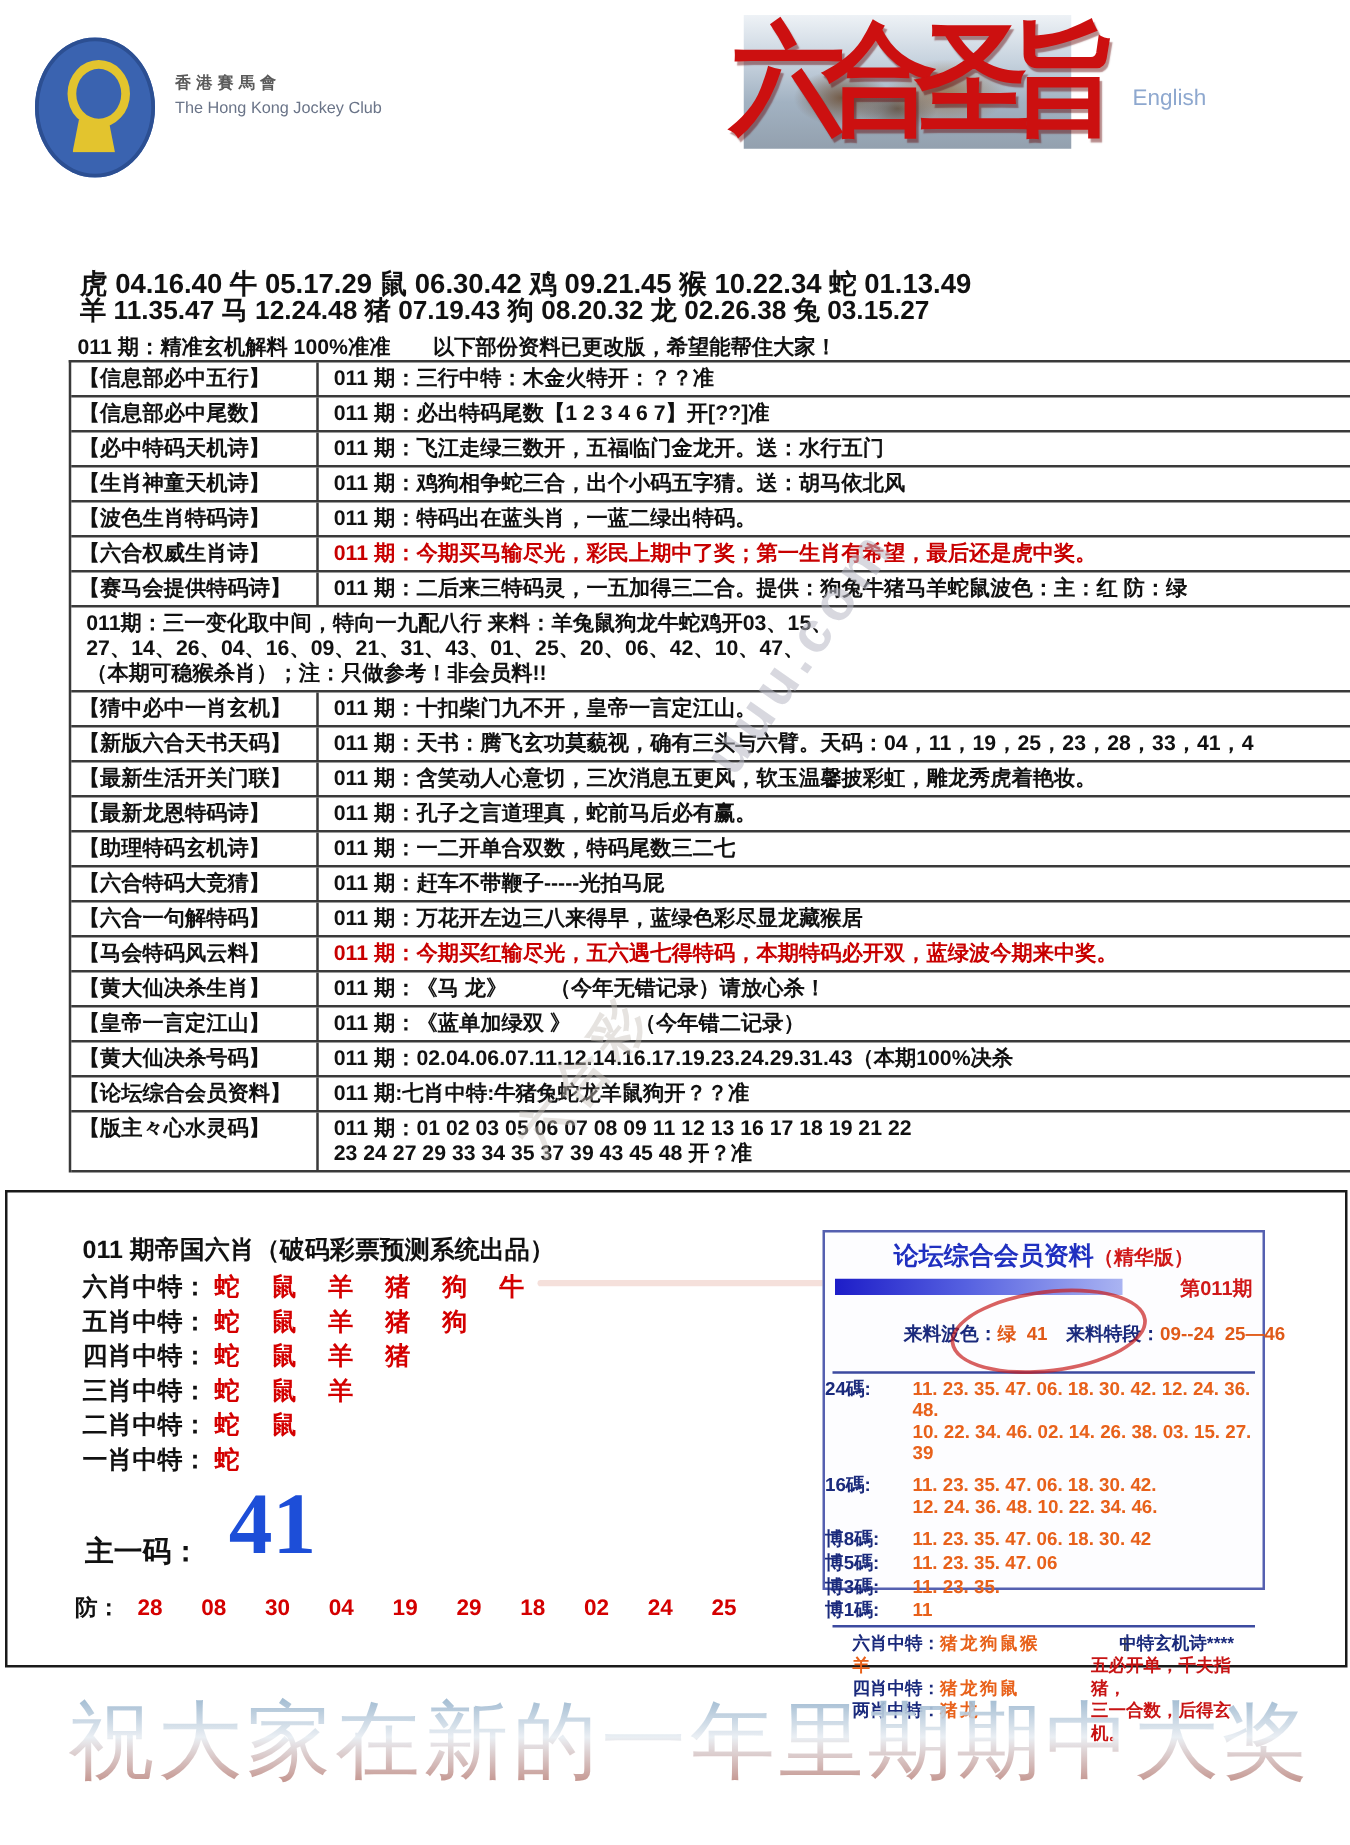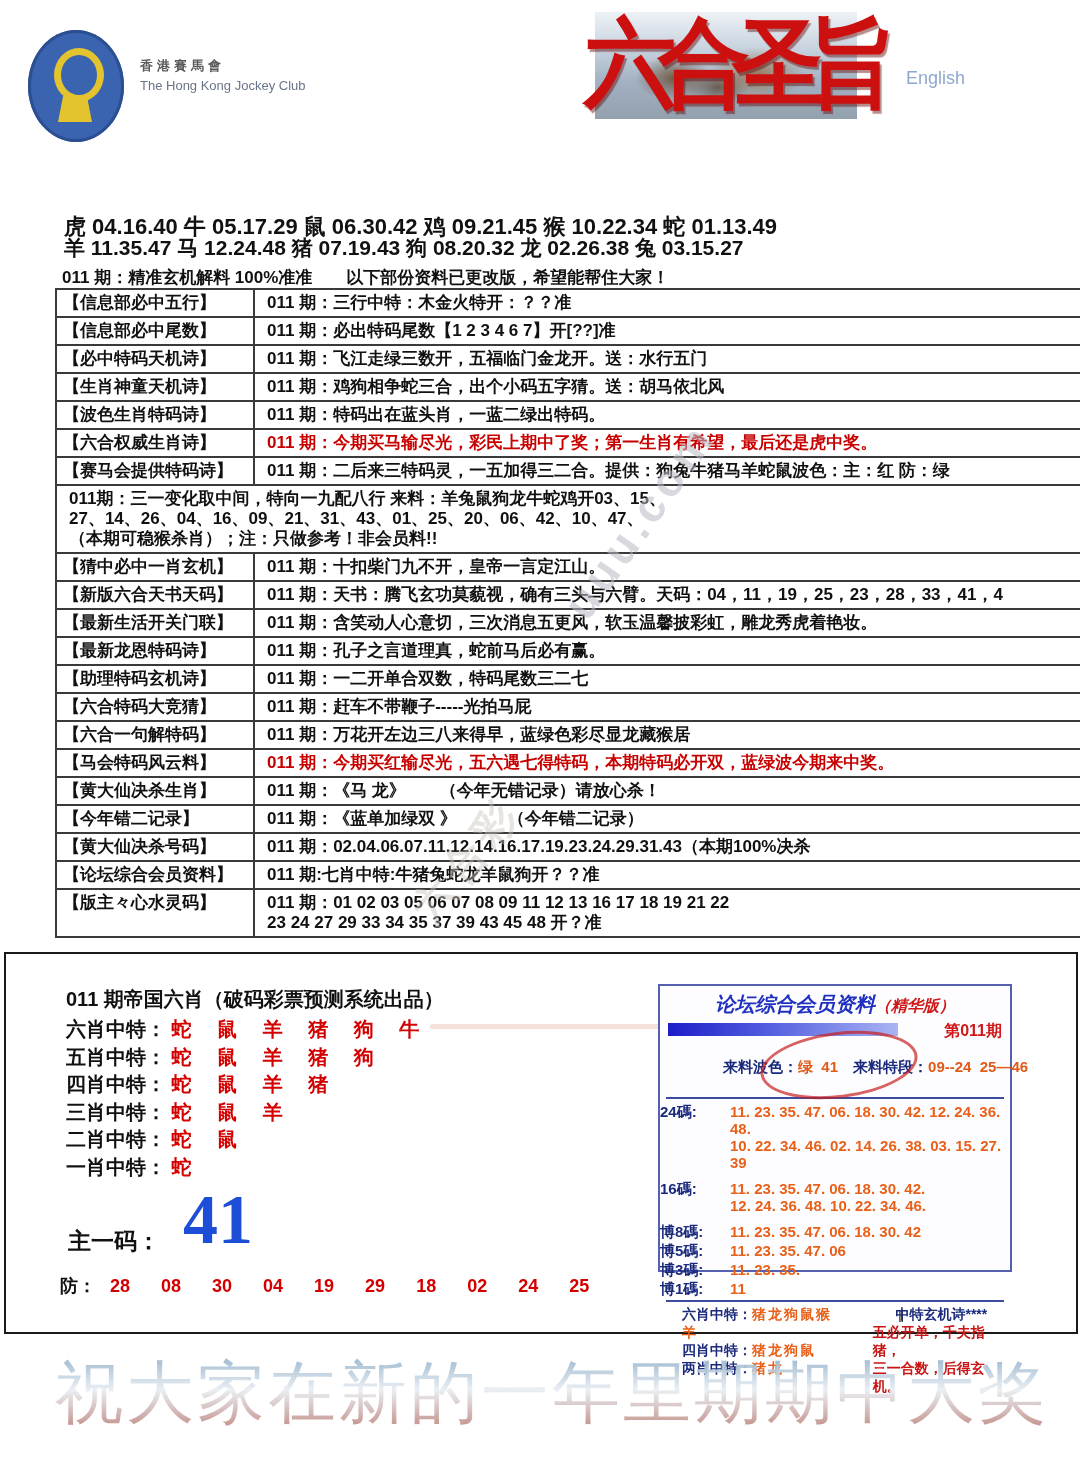--- a/index.html
+++ b/index.html
@@ -50,21 +50,21 @@
                border-radius:3px;opacity:.8;}
   .main-label{position:absolute;left:68px;top:1226px;font-size:23px;font-weight:bold;}
   .main-code{position:absolute;left:183px;top:1180px;font-size:70px;font-weight:bold;color:#1d4ed8;
              font-family:Liberation Serif, serif;}
   .guard{position:absolute;left:60px;top:1274px;font-size:18px;font-weight:bold;}
   .guard-nums{color:#d40000;word-spacing:26px;margin-left:14px;}
   .tick-mark{position:absolute;left:898px;top:1308px;font-size:15px;color:#222;}
   
   .forum{position:absolute;left:658px;top:984px;width:350px;height:284px;border:2px solid #5560b0;
          background:#fdfdff;font-weight:bold;}
-  .f-title{margin:5px 0 0 0;text-align:center;font-size:20px;color:#2030c0;white-space:nowrap;font-style:italic;}
+  .f-title{margin:5px 0 0 0;text-align:center;font-size:20px;color:#2030c0;white-space:nowrap;}
   .f-title .suffix{color:#d01818;font-size:16px;}
   .f-bar-row{position:relative;height:18px;margin-top:3px;}
   .f-bar{position:absolute;left:8px;top:2px;width:230px;height:13px;
          background:linear-gradient(90deg,#1d1dc8,#5560e0 45%,#aab4f2);}
   .f-issue{position:absolute;right:8px;top:0;color:#d01818;font-size:16px;}
   .f-wave{margin:2px 0 0 38px;font-size:15px;color:#1a2a7c;white-space:pre;}
   .f-wave .val{color:#e05a18;}
   .f-div{height:0;border-top:2px solid #3c4aa0;margin:3px 6px 0 6px;}
   .f-codes{margin:4px 0 0 0;}
   .f-code-row{display:flex;font-size:15px;line-height:17px;margin-bottom:2px;}
@@ -195,21 +195,21 @@
         <div class="t-label">【马会特码风云料】</div>
         <div class="t-content">011 期：今期买红输尽光，五六遇七得特码，本期特码必开双，蓝绿波今期来中奖。</div>
       </div>
 
       <div class="t-row">
         <div class="t-label">【黄大仙决杀生肖】</div>
         <div class="t-content">011 期：《马 龙》　　（今年无错记录）请放心杀！</div>
       </div>
 
       <div class="t-row">
-        <div class="t-label">【今年错二记录】</div>
+        <div class="t-label">【皇帝一言定江山】</div>
         <div class="t-content">011 期：《蓝单加绿双 》　　　（今年错二记录）</div>
       </div>
 
       <div class="t-row">
         <div class="t-label">【黄大仙决杀号码】</div>
         <div class="t-content">011 期：02.04.06.07.11.12.14.16.17.19.23.24.29.31.43（本期100%决杀</div>
       </div>
 
       <div class="t-row">
         <div class="t-label">【论坛综合会员资料】</div>

